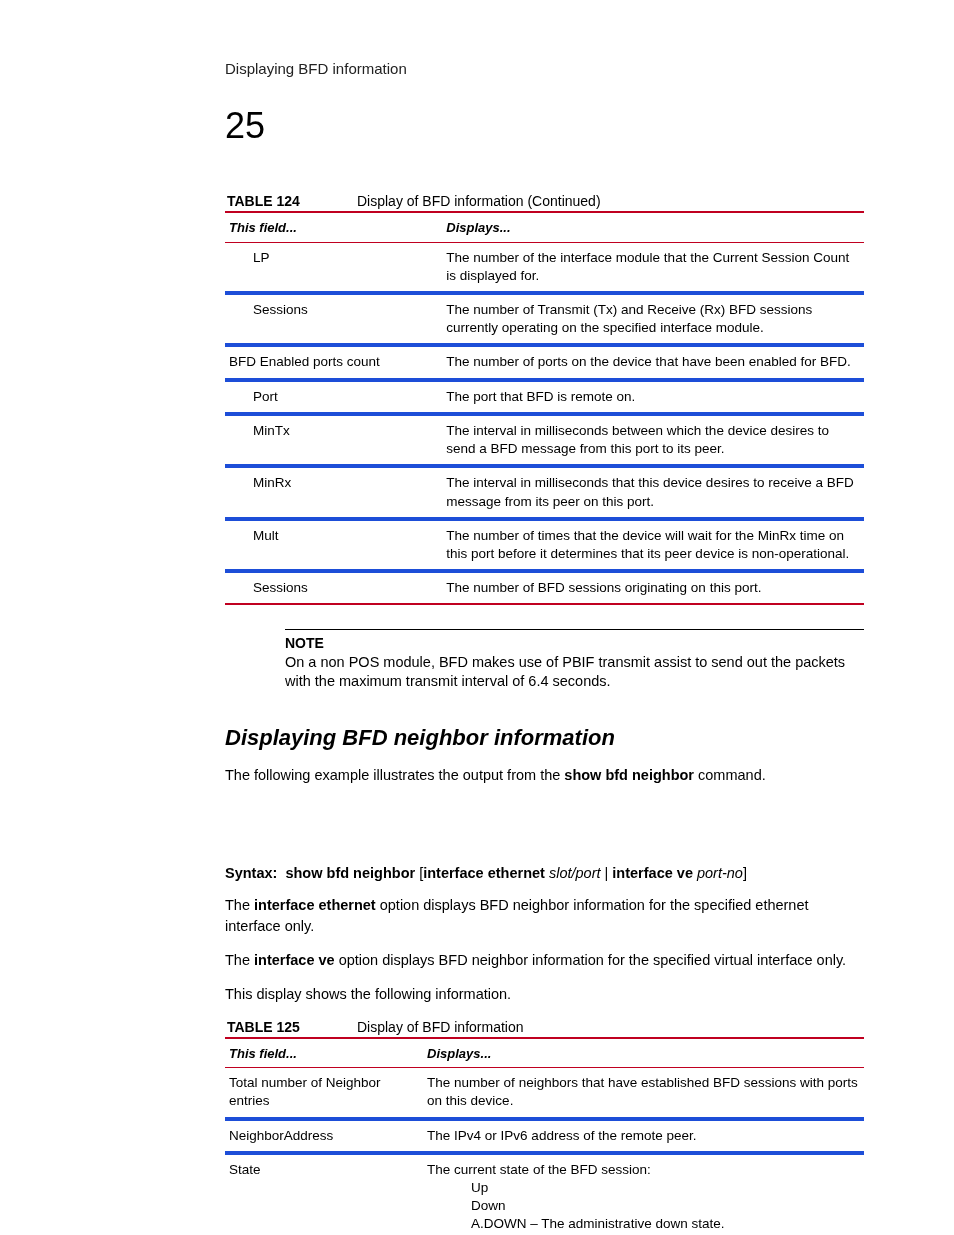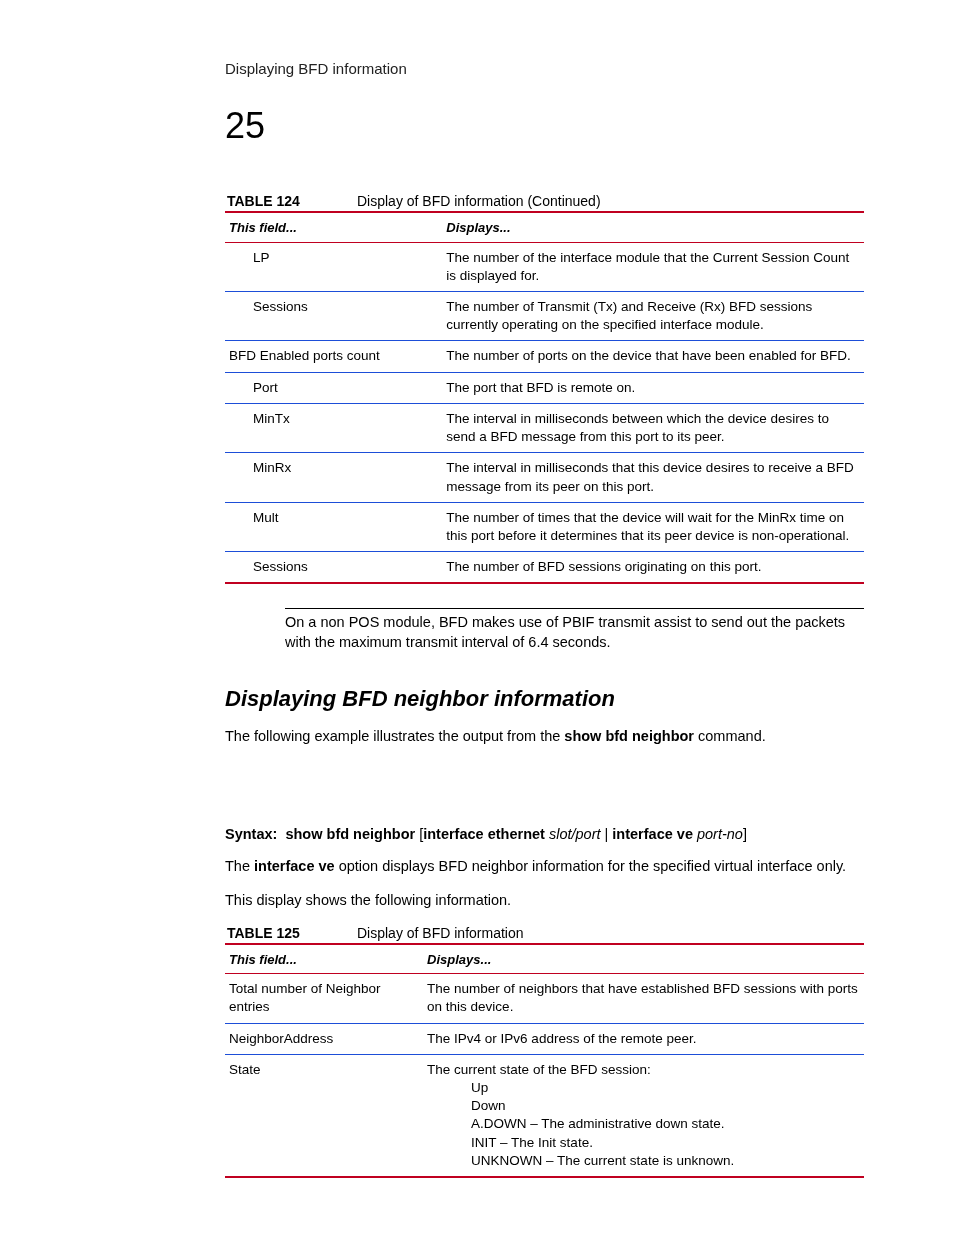--- a/index.html
+++ b/index.html
@@ -59,21 +59,21 @@
     text-align: left;
     font-style: italic;
     font-weight: 700;
     font-size: 13px;
     padding: 6px 4px 5px 4px;
     border-top: 2px solid #c00020;
     border-bottom: 1.5px solid #c00020;
   }
   table.info tbody td {
     padding: 6px 4px;
-    border-bottom: 1px solid #1d4ed8;
+    border-bottom: 4px solid #1d4ed8;
     vertical-align: top;
   }
   table.info tbody tr:last-child td {
     border-bottom: 2px solid #c00020;
   }
   table.info .field-col {
     width: 34%;
   }
   table.info .indent1 {
     padding-left: 28px;
@@ -166,37 +166,41 @@
         <td>The number of times that the device will wait for the MinRx time on this port before it determines that its peer device is non-operational.</td>
       </tr>
       <tr>
         <td class="indent1">Sessions</td>
         <td>The number of BFD sessions originating on this port.</td>
       </tr>
     </tbody>
   </table>
 
   <div class="note-block">
+    <div class="note-label">NOTE</div>
     <div>On a non POS module, BFD makes use of PBIF transmit assist to send out the packets with the maximum transmit interval of 6.4 seconds.</div>
   </div>
 
   <h2 class="section">Displaying BFD neighbor information</h2>
 
   <p class="body">
     <span>The following example illustrates the output from the </span><span class="b">show bfd neighbor</span><span> command.</span>
   </p>
 
   <p class="syntax-line">
     <span class="b">Syntax:</span>
     &nbsp;<span class="b">show bfd neighbor</span>
     <span>[</span><span class="b">interface ethernet</span>
     <span class="i">slot/port</span><span> | </span><span class="b">interface ve</span>
     <span class="i">port-no</span><span>]</span>
   </p>
 
+  <p class="body">
+    <span>The </span><span class="b">interface ethernet</span><span> option displays BFD neighbor information for the specified ethernet interface only.</span>
+  </p>
 
   <p class="body">
     <span>The </span><span class="b">interface ve</span><span> option displays BFD neighbor information for the specified virtual interface only.</span>
   </p>
 
   <p class="body">This display shows the following information.</p>
 
   <div class="table-caption">
     <span class="table-caption-label">TABLE 125</span>
     <span class="table-caption-title">Display of BFD information</span>

